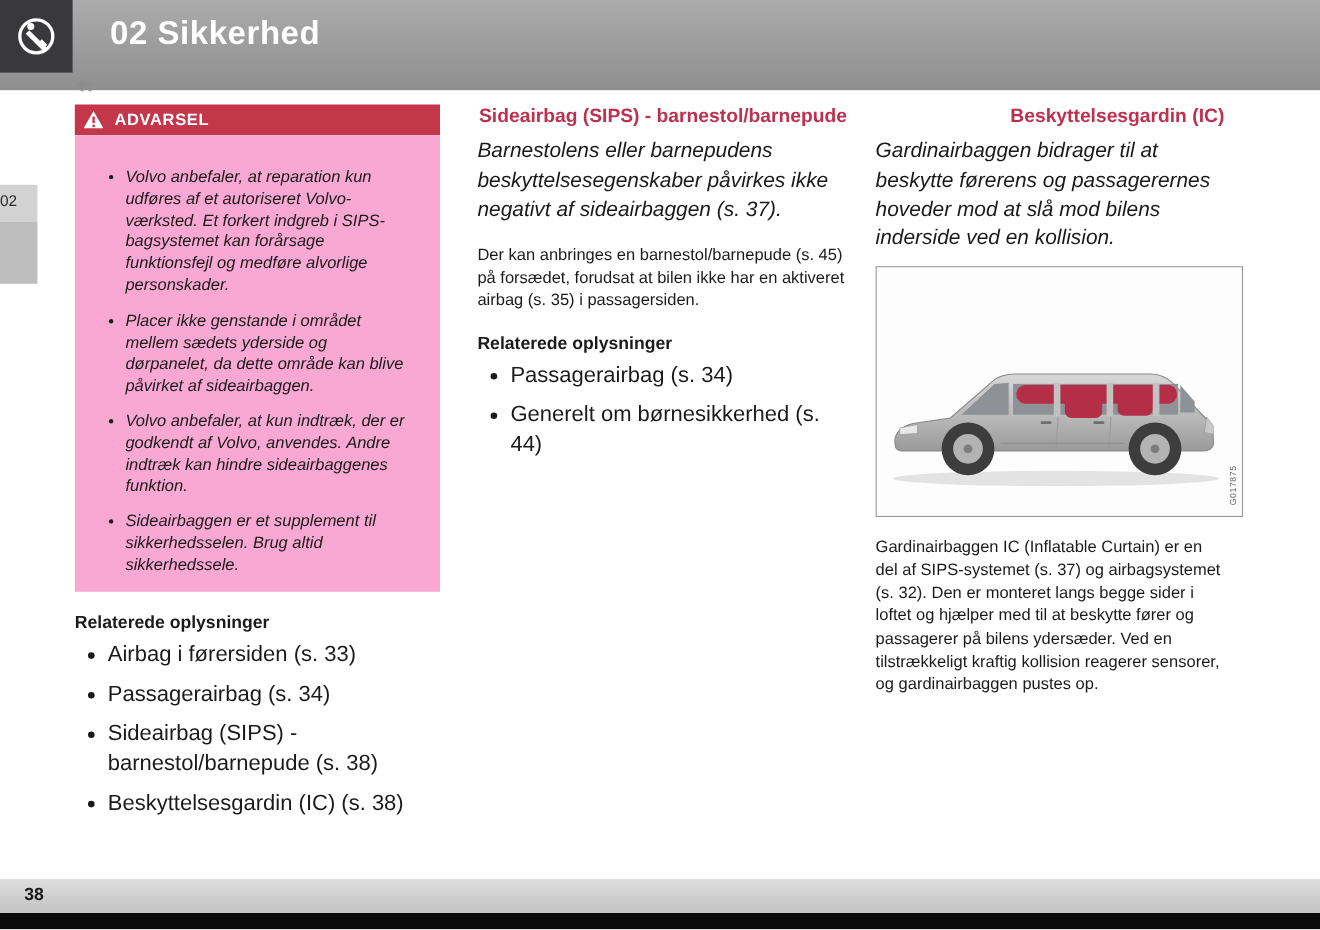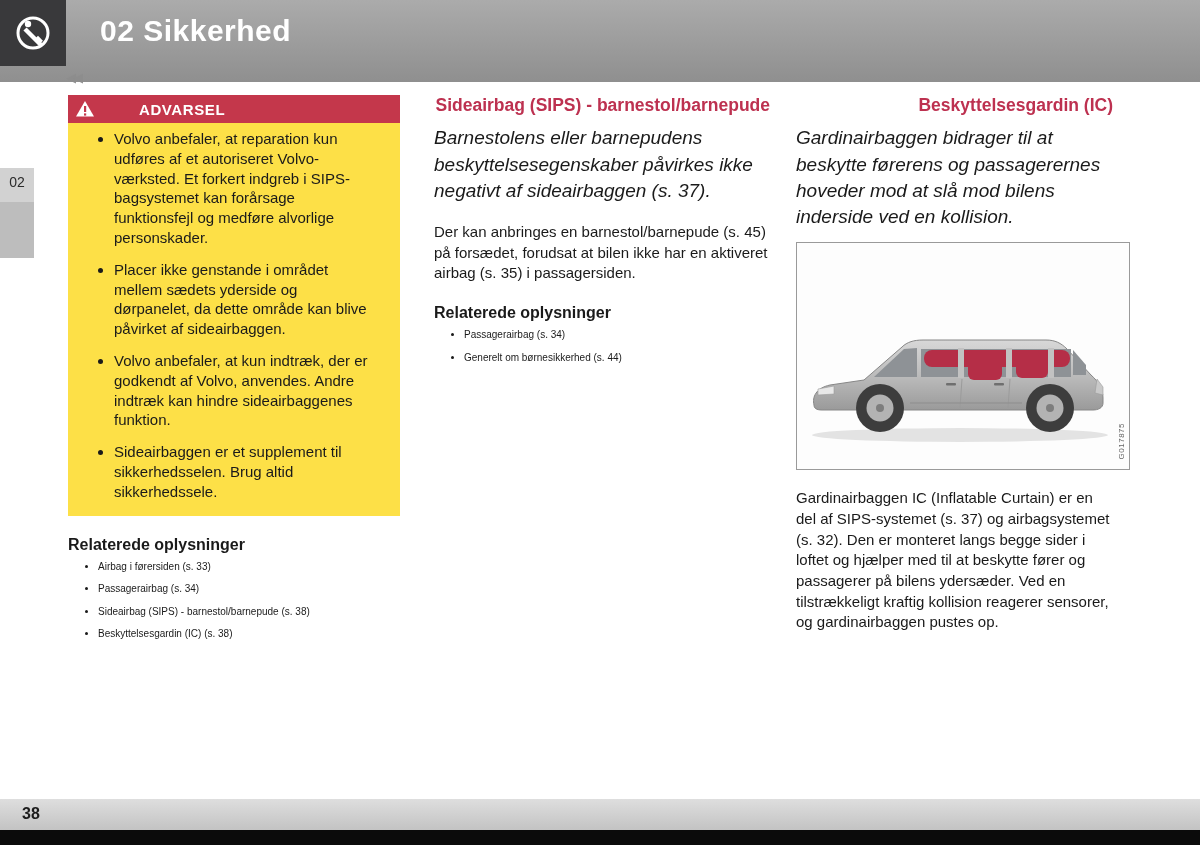--- a/index.html
+++ b/index.html
@@ -13,39 +13,39 @@
   .chapter-title { position:absolute; top:14px; left:100px; font-size:30px; font-weight:bold;
     color:#ffffff; letter-spacing:0.5px; }
   .belt-icon-box { position:absolute; top:0; left:0; width:66px; height:66px; background:#39393b;
     display:flex; align-items:center; justify-content:center; }
   .nav-back { position:absolute; top:70px; left:66px; color:#8d8d8d; font-size:13px;
     letter-spacing:-3px; }
 
   
   .chapter-tab { position:absolute; left:0; top:168px; width:34px; height:90px;
     background:linear-gradient(#d2d2d2 0 38%, #bdbdbd 38%); }
-  .chapter-tab span { display:block; text-align:center; padding-top:6px; font-size:14px; color:#2b2b2b; }
+  .chapter-tab span { display:block; text-align:left; padding-top:6px; font-size:14px; color:#2b2b2b; }
 
   
   .col { position:absolute; top:95px; }
   .col1 { left:68px;  width:332px; }
   .col2 { left:434px; width:336px; }
   .col3 { left:796px; width:317px; }
 
   
-  .warn-head { display:flex; align-items:center; height:28px; background:#c4374b;gap:35px; }
+  .warn-head { display:flex; align-items:center; height:28px; background:#c4374b; }
   .warn-head svg { margin-left:7px; }
   .warn-title { color:#ffffff; font-weight:bold; font-size:15px; margin-left:9px; letter-spacing:0.6px; }
-  .warn-body { background:#fde047; padding:6px 26px 14px 0; }
+  .warn-body { background:#f9a8d4; padding:28px 26px 14px 0;font-style:italic; }
   .warn-body ul { margin:0; padding-left:46px; }
   .warn-body li { font-size:15px; line-height:1.32; margin-bottom:12px; }
   .warn-body li:last-child { margin-bottom:0; }
 
   ul.plain { margin:6px 0 0 0; padding-left:30px; }
-  ul.plain li { font-size:10px; line-height:1.35; margin-bottom:9px; }
+  ul.plain li { font-size:20px; line-height:1.35; margin-bottom:9px; }
 
   h3.sub { font-size:16px; font-weight:bold; margin-top:20px; }
   h2.red { color:#bd3150; font-size:17.5px; font-weight:bold; line-height:1.22;text-align:right; }
   p.lead { font-style:italic; font-size:19px; line-height:1.38; margin-top:9px; }
   p.body { font-size:15px; line-height:1.38; margin-top:18px; }
 
   
   .figure-box { position:relative; margin-top:12px; width:334px; height:228px;
     border:1px solid #9a9a9a; background:#fdfdfd; }
   .figure-box svg.car { position:absolute; left:3px; top:12px; }

